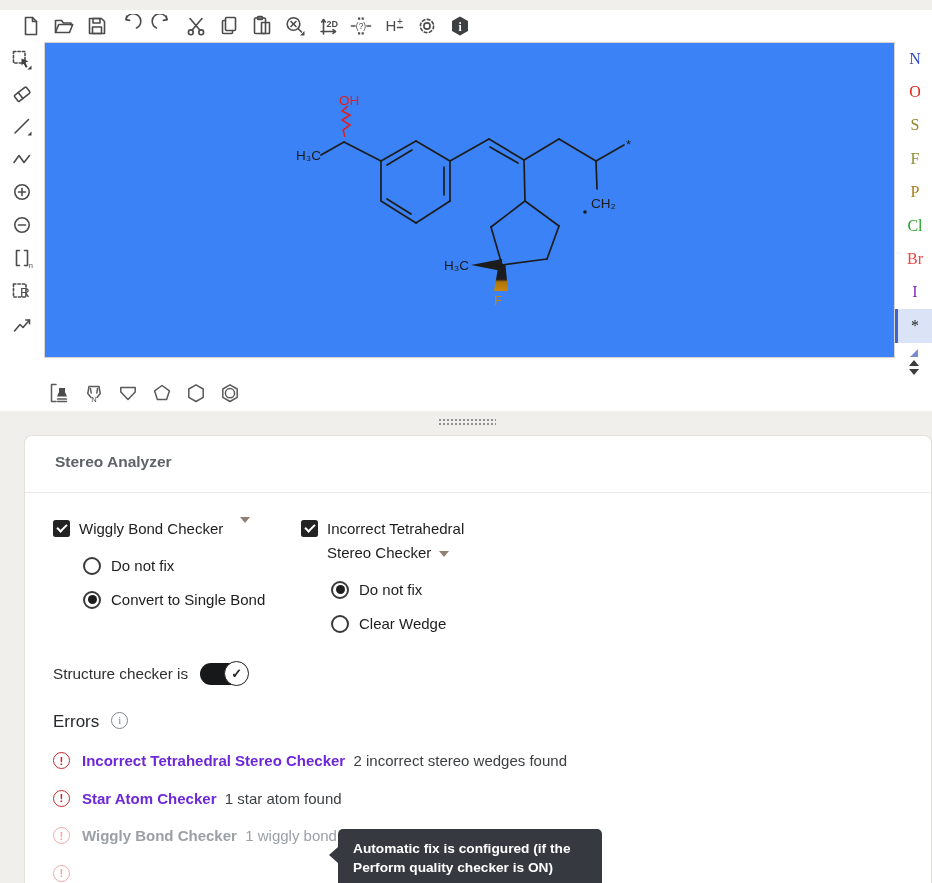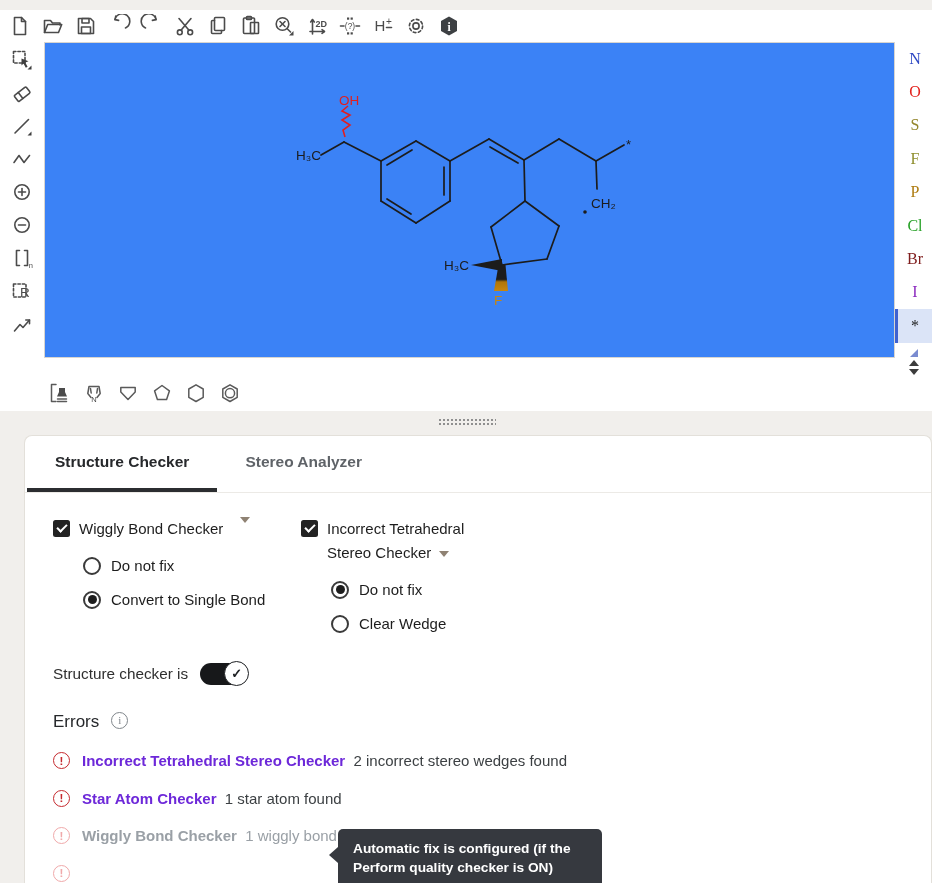--- a/index.html
+++ b/index.html
@@ -1,21 +1,21 @@
 <!DOCTYPE html>
 <html><head>
 <meta charset="utf-8">
 <style>
   * { margin:0; padding:0; box-sizing:border-box; }
   body { font-family:"Liberation Sans", sans-serif; }
   .page { width:932px; height:883px; position:relative; overflow:hidden; background:#f1efec; }
 
   
   .editor { margin-top:10px; background:#fff; }
-  .toolbar { height:32px; display:flex; align-items:center; padding-left:6px; gap:5px; }
+  .toolbar { height:32px; display:flex; align-items:center; padding-left:17px; gap:5px; }
   .tbtn { width:28px; height:28px; display:flex; align-items:center; justify-content:center; cursor:pointer; }
   .ic { stroke:#4b4b4b; stroke-width:1.6; fill:none; stroke-linejoin:round; stroke-linecap:round; }
   .icf { fill:#4b4b4b; stroke:none; }
   .ictext { fill:#4b4b4b; stroke:none; font-family:"Liberation Sans",sans-serif; }
 
   .editor-main { display:flex; }
   .side-left { width:44px; display:flex; flex-direction:column; align-items:center; gap:5px; padding-top:4px; }
   .sbtn { width:28px; height:28px; display:flex; align-items:center; justify-content:center; cursor:pointer; }
   .canvas { flex:1; height:316px; border:1px solid #d8d5d0; position:relative; background:#3b82f6; }
   .canvas svg.mol { position:absolute; inset:0; width:100%; height:100%; }
@@ -319,21 +319,21 @@
           </div>
         <div class="el" style="color:#8f8f2e">
             <span>F</span>
           </div>
         <div class="el" style="color:#ad7a0e">
             <span>P</span>
           </div>
         <div class="el" style="color:#27a127">
             <span>Cl</span>
           </div>
-        <div class="el" style="color:#7f1d1d">
+        <div class="el" style="color:#ef4444">
             <span>Br</span>
           </div>
         <div class="el" style="color:#8c2bbf">
             <span>I</span>
           </div>
         <div class="el selected" style="color:#1d1d1d">
             <span>*</span>
           </div>
         <div class="pal-extra">
           <div class="corner-tri"></div>
@@ -383,23 +383,20 @@
       </div>
     </div>
   </div>
 
   <div class="divider">
     <div class="drag-handle"></div>
   </div>
 
   <div class="panel">
     <div class="tabs">
-      <div class="tab active">
-          <span>Structure Checker</span>
-        </div>
       <div class="tab">
           <span>Stereo Analyzer</span>
         </div>
     </div>
 
     <div class="content">
 
       <div class="checker-grid">
 
         <div class="col-l">

